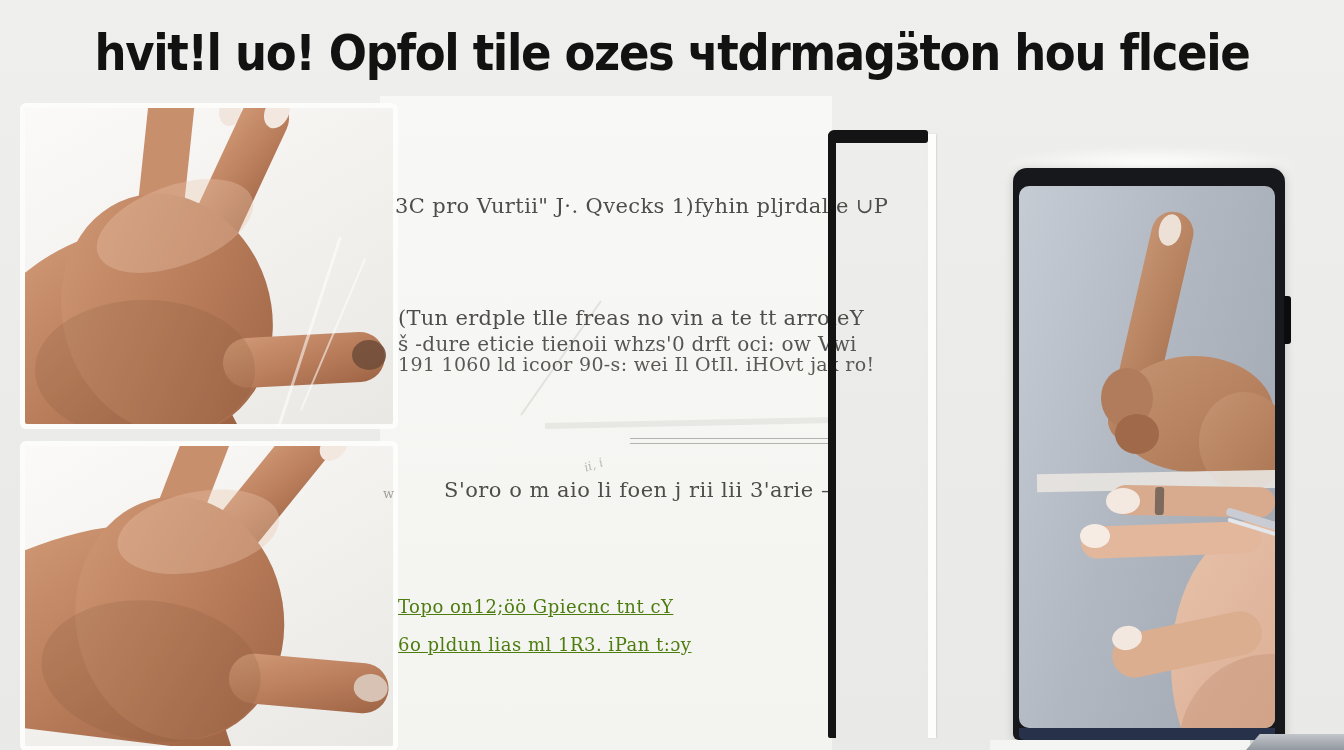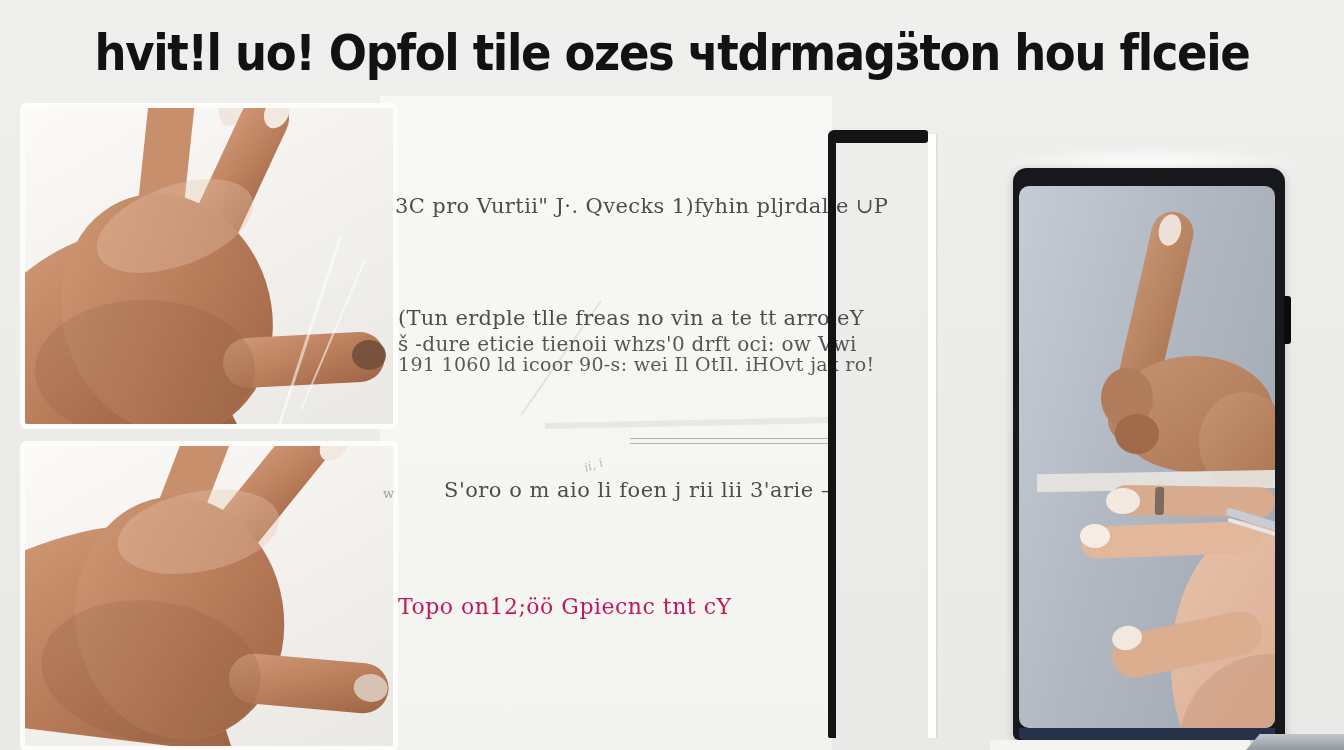--- a/index.html
+++ b/index.html
@@ -25,21 +25,21 @@
   .photo-top{left:25px;top:108px;width:368px;height:316px;}
   .photo-bottom{left:25px;top:446px;width:368px;height:300px;}
   .scratch{background:rgba(255,255,255,.55);border-radius:2px;}
   
   .tb{font-family:"DejaVu Serif",serif;color:#4e4d4a;}
   .tb1{left:395px;top:188px;font-size:21px;line-height:36px;letter-spacing:.4px;}
   .tb2{left:398px;top:306px;font-size:21px;letter-spacing:.3px;}
   .tb2 .l2{font-size:20px;margin-top:2px;color:#565553;}
   .tb2 .l3{font-size:19px;margin-top:-3px;color:#5a5956;}
   .tb3{left:400px;top:478px;font-size:21px;letter-spacing:.5px;margin-left:44px;}
-  .tb4{left:398px;top:588px;font-size:22px;line-height:38px;letter-spacing:.5px;color:#be185d;}
+  .tb4{left:398px;top:588px;font-size:18px;line-height:38px;letter-spacing:.5px;color:#4d7c0f;text-decoration:underline;}
   .mark-w{left:383px;top:486px;font-size:13px;color:#a0a09b;font-family:"DejaVu Serif",serif;}
   .mark-squiggle{left:584px;top:458px;font-size:12px;color:#b8b8b2;transform:rotate(-18deg);
     font-family:"DejaVu Serif",serif;font-style:italic;}
   
   .divider-band{left:545px;top:420px;width:290px;height:6px;background:#e7e7e4;transform:rotate(-1.2deg);}
   .divider{left:630px;top:438px;width:200px;}
   .divider .ln{height:1px;background:#b2b2ae;margin-bottom:4px;}
   
   .panel{left:828px;top:130px;width:108px;height:610px;}
   .panel-top{left:0;top:0;width:100px;height:13px;background:#141414;border-radius:6px 3px 3px 2px;}
@@ -121,20 +121,21 @@
   <div class="l2">š -dure eticie tienoii whzs'0 drft oci: ow Vwi</div>
   <div class="l3">191 1060 ld icoor 90-s: wei Il OtIl. iHOvt jax ro!</div>
 </div>
 
 <div class="abs tb tb3">
   <div>S'oro o m aio li foen j rii lii 3'arie –</div>
 </div>
 
 <div class="abs tb tb4">
   <div>Topo on12;öö Gpiecnc tnt cY</div>
+  <div>6o pldun lias ml 1R3. iPan t:ɔy</div>
 </div>
 
 <div class="abs mark-w">w</div>
 <div class="abs mark-squiggle">ii, i</div>
 
 <div class="abs divider-band"></div>
 <div class="abs divider">
   <div class="ln"></div>
   <div class="ln"></div>
 </div>

